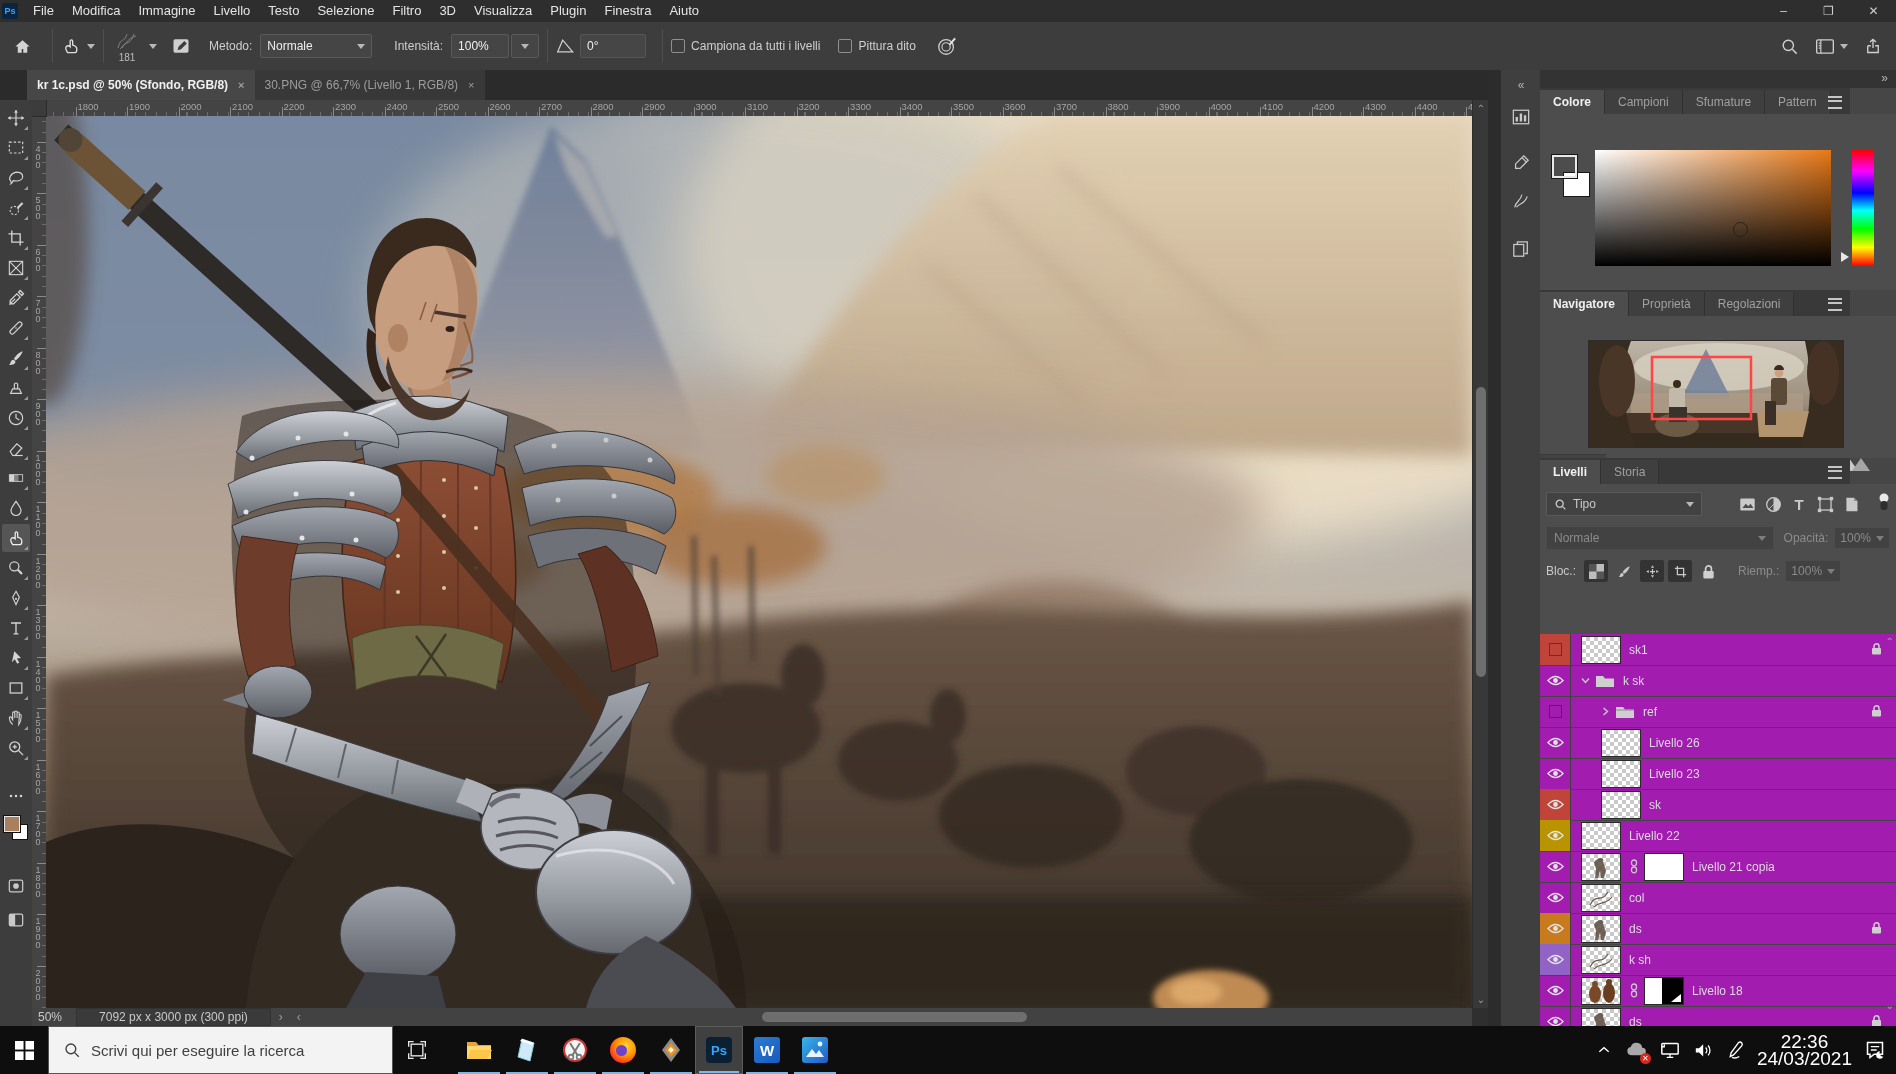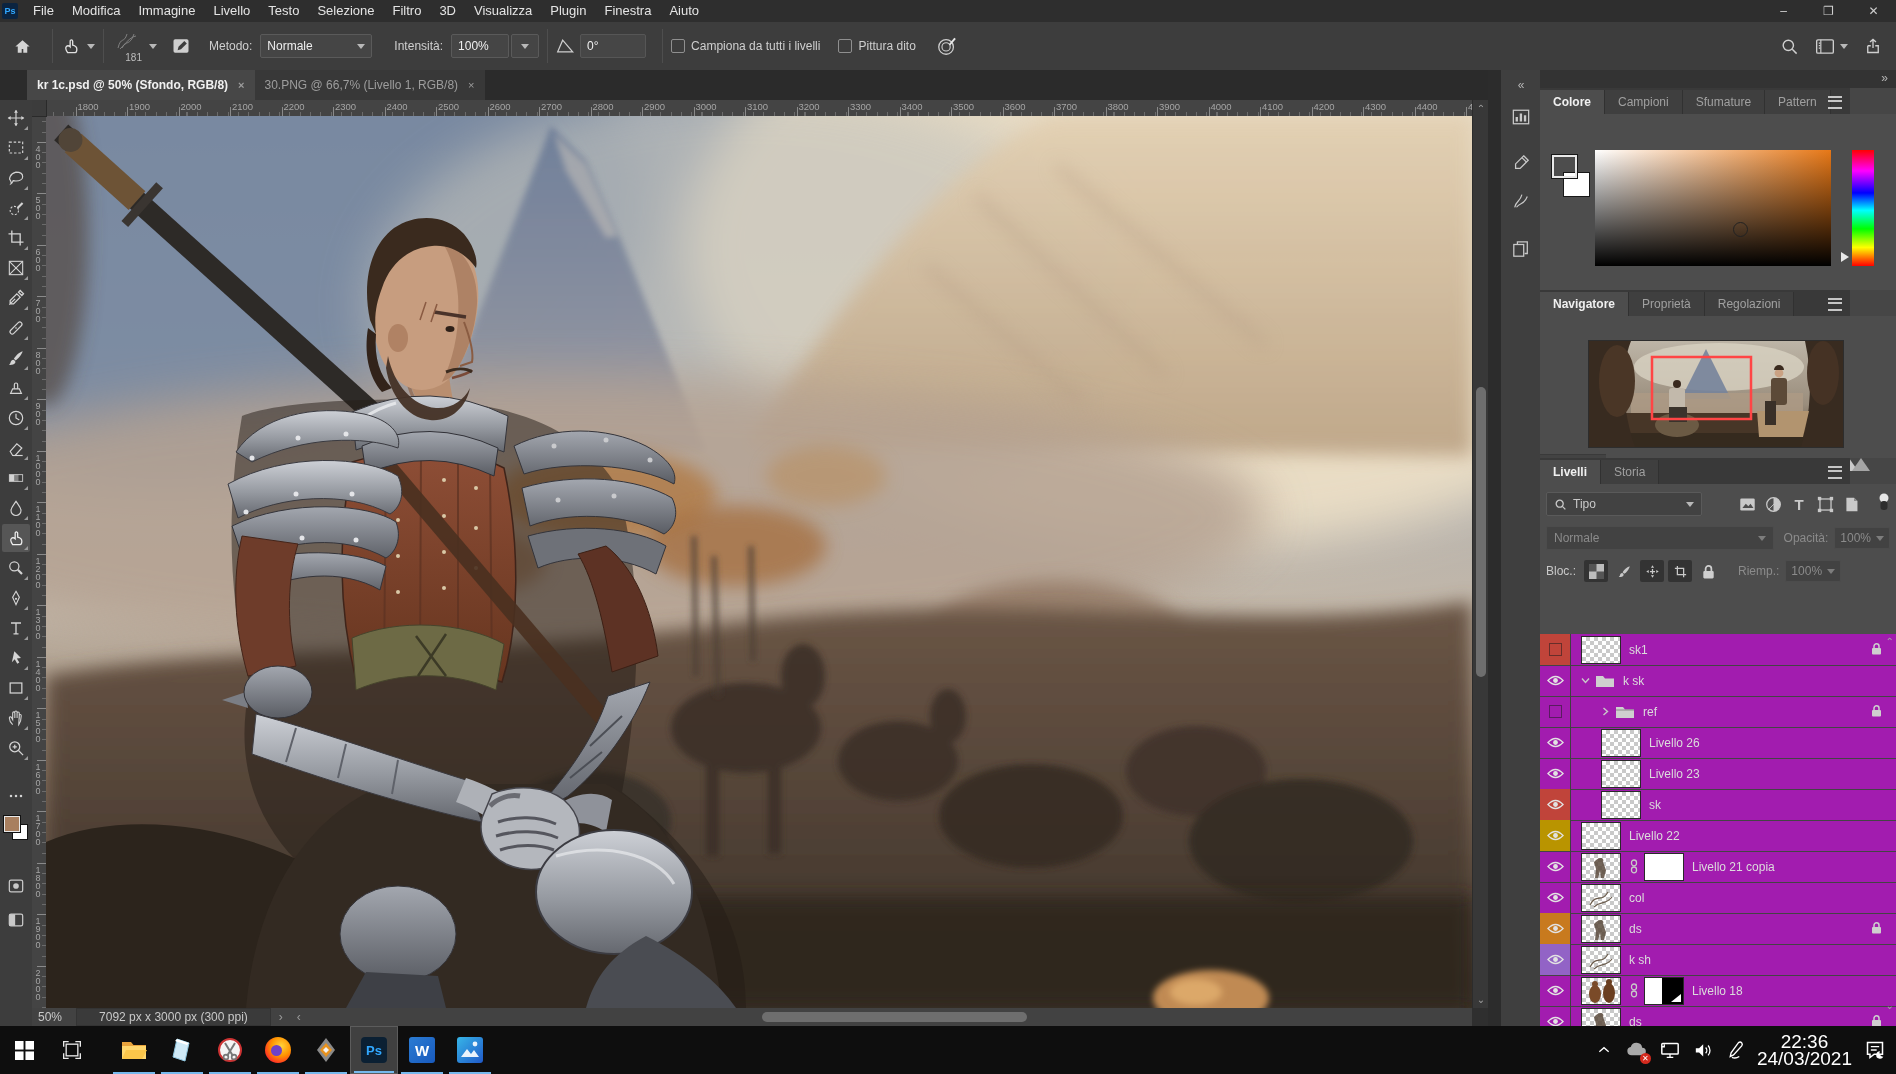--- a/index.html
+++ b/index.html
@@ -166,21 +166,21 @@
     </div>
     <div class="osep"></div>
     <div class="obtn">
       <svg width="20" height="20" viewBox="0 0 24 24">
           <path d="M8 20c-2-3-3-6-1.5-7.5S10 12 11 13V6.5A1.5 1.5 0 0114 6v5c2.5.5 5 2 5 5 0 2-1 4-2 4z" fill="none" stroke="#e0e0e0" stroke-width="1.6"></path>
         </svg>
       <span class="chev" style="margin-left:6px"></span>
     </div>
     <div class="osep"></div>
     <div style="display:flex;align-items:center">
-      <div style="text-align:right">
+      <div style="text-align:center">
         <svg width="30" height="22" viewBox="0 0 30 22">
             <path d="M6 18C9 6 12 14 15 4m-5 14c4-8 8-2 12-14M8 19c6-6 10-12 16-13" stroke="#8f8f8f" fill="none" stroke-width=".8"></path>
           </svg>
         <div style="font-size:10px;color:#bdbdbd;margin-top:-3px">181</div>
       </div>
       <span class="chev" style="margin-left:7px"></span>
     </div>
     <div class="obtn" style="width:48px">
       <svg width="20" height="20" viewBox="0 0 24 24">
           <rect x="3" y="4" width="18" height="16" rx="2" fill="#cfcfcf"></rect>
@@ -1184,20 +1184,27 @@
 
   <div class="abs" id="taskbar">
     <div id="startbtn">
       <svg width="19" height="19" viewBox="0 0 20 20">
           <rect x="0" y="0" width="9" height="9" fill="#fff"></rect>
           <rect x="11" y="0" width="9" height="9" fill="#fff"></rect>
           <rect x="0" y="11" width="9" height="9" fill="#fff"></rect>
           <rect x="11" y="11" width="9" height="9" fill="#fff"></rect>
         </svg>
     </div>
+    <div id="searchbox">
+      <svg width="18" height="18" viewBox="0 0 24 24" style="margin:0 10px 0 14px">
+          <circle cx="10.5" cy="10.5" r="6.5" fill="none" stroke="#3f3f3f" stroke-width="1.8"></circle>
+          <path d="M15.5 15.5L21 21" stroke="#3f3f3f" stroke-width="1.8"></path>
+        </svg>
+      <span>Scrivi qui per eseguire la ricerca</span>
+    </div>
     <div class="tbicon">
       <svg width="20" height="20" viewBox="0 0 24 24">
           <rect x="5" y="5" width="14" height="14" fill="none" stroke="#e8e8e8" stroke-width="1.6"></rect>
           <path d="M2 8V2h6M22 8V2h-6M2 16v6h6M22 16v6h-6" fill="none" stroke="#e8e8e8" stroke-width="1.6"></path>
         </svg>
     </div>
     <div style="width:14px"></div>
     <div class="tbicon">
       <div class="appicon"><svg viewBox="0 0 26 26" width="26" height="26">
             <path d="M1 5h9l2.5 3H25v14H1z" fill="#e8a33d"></path>

